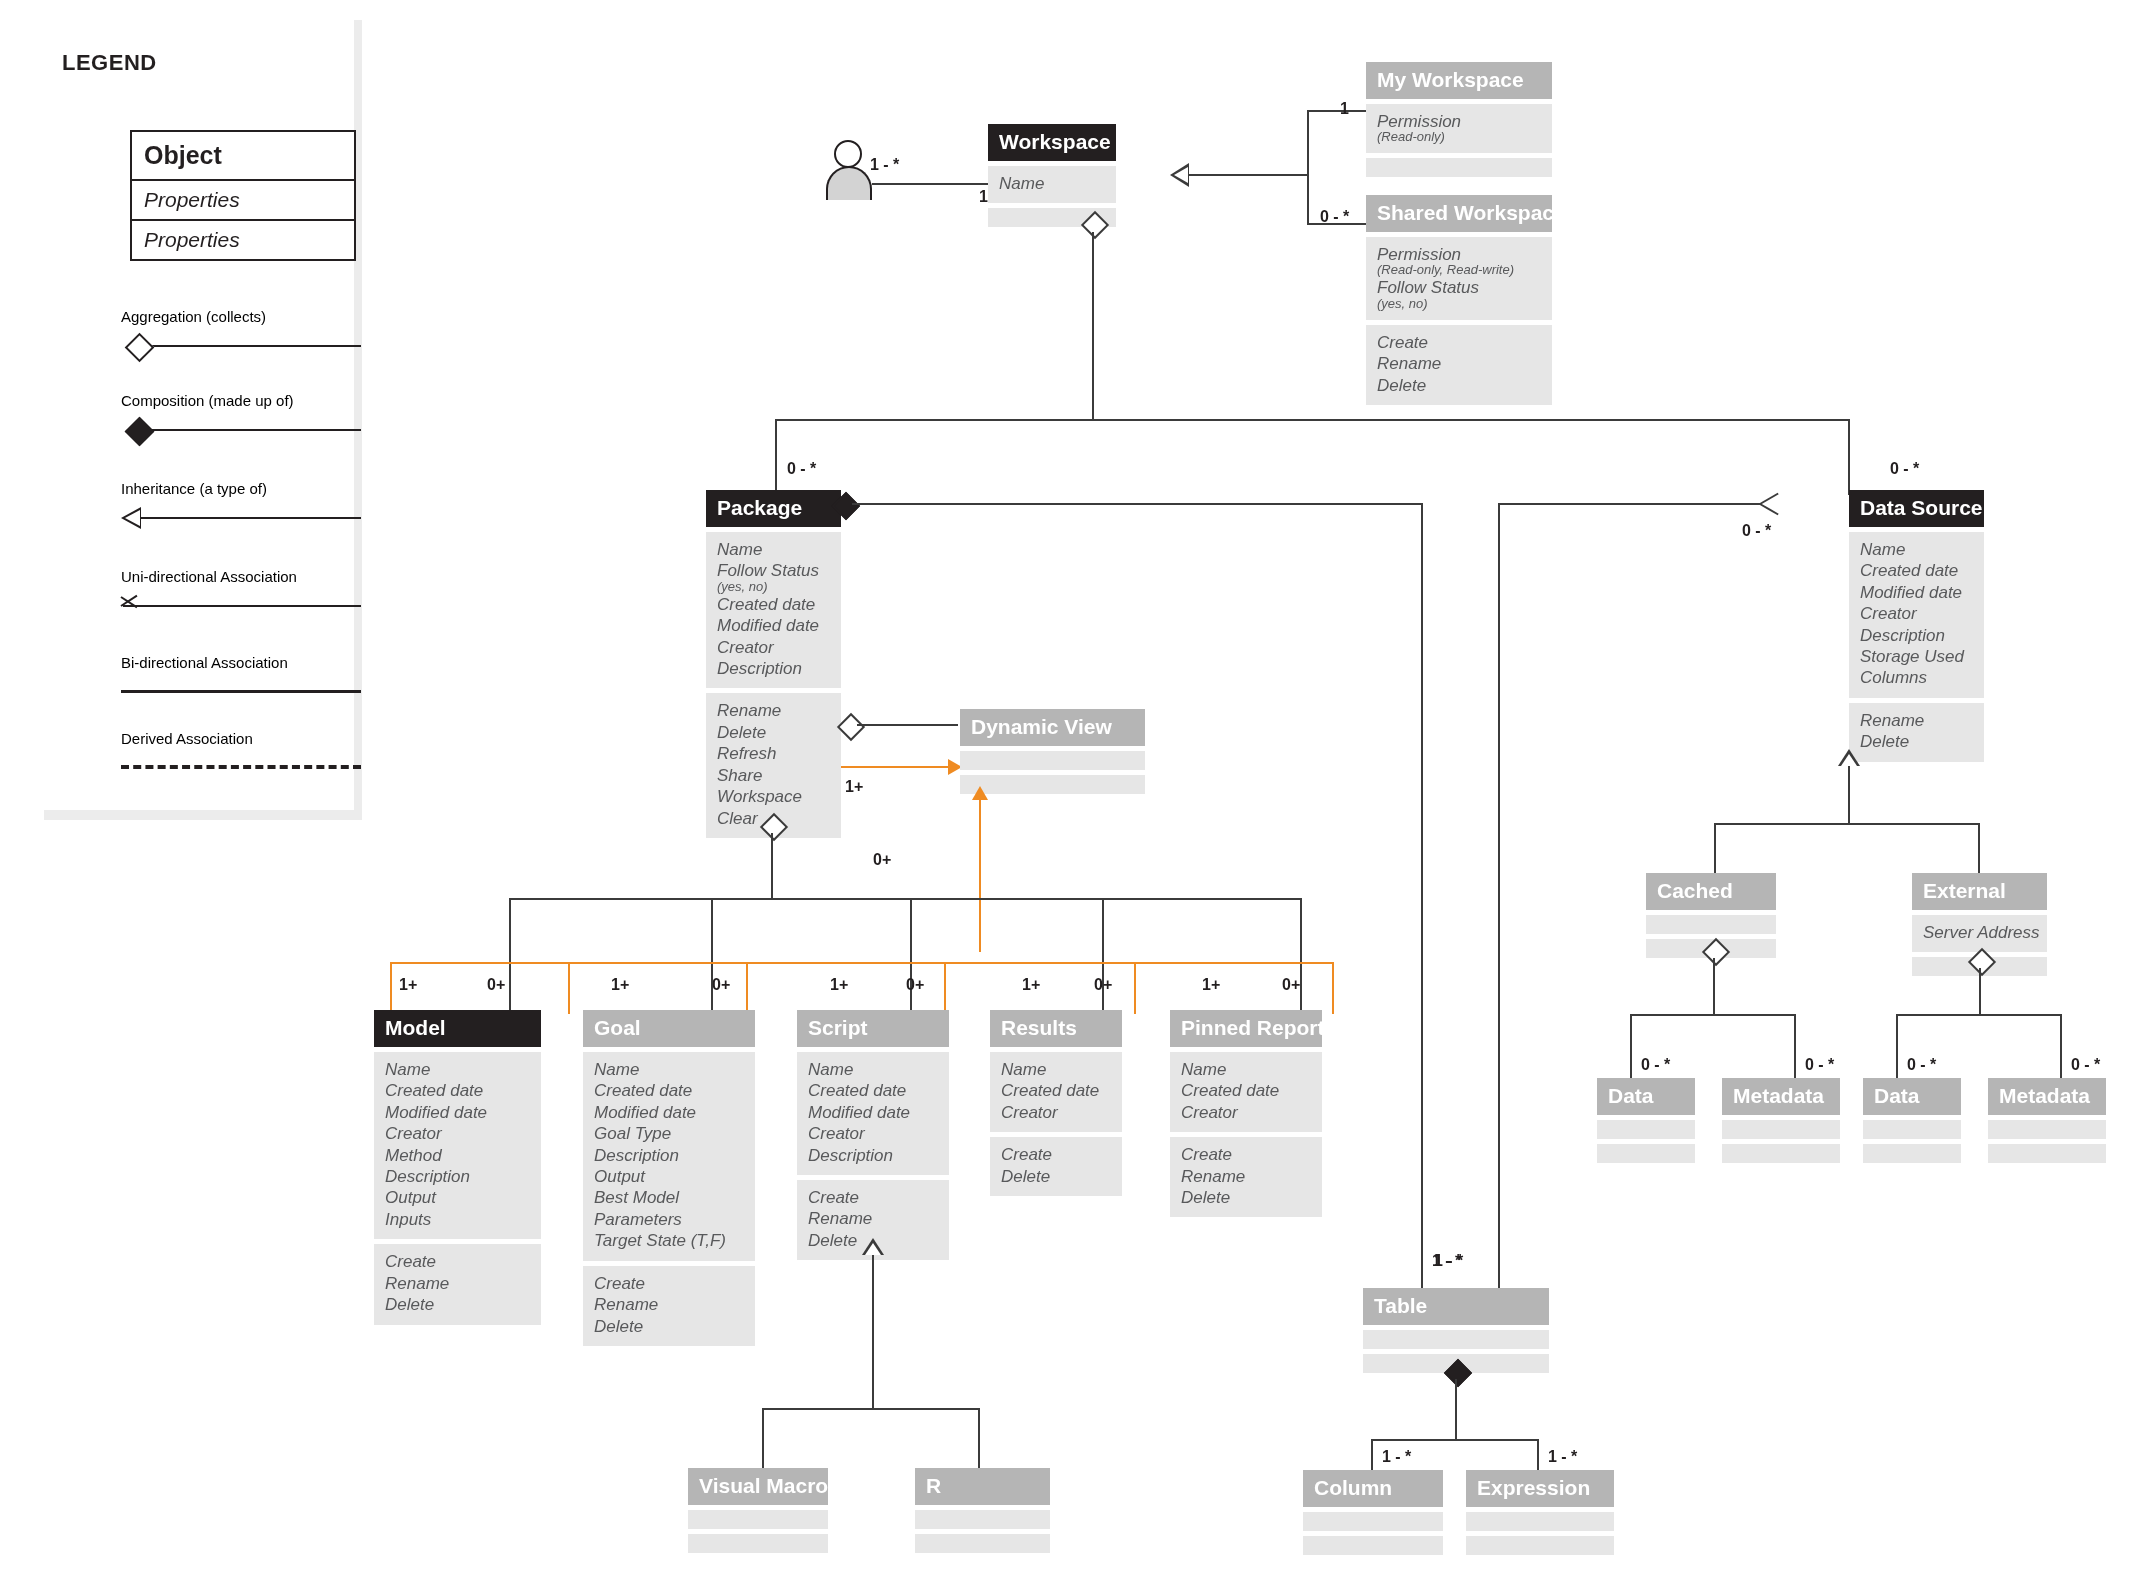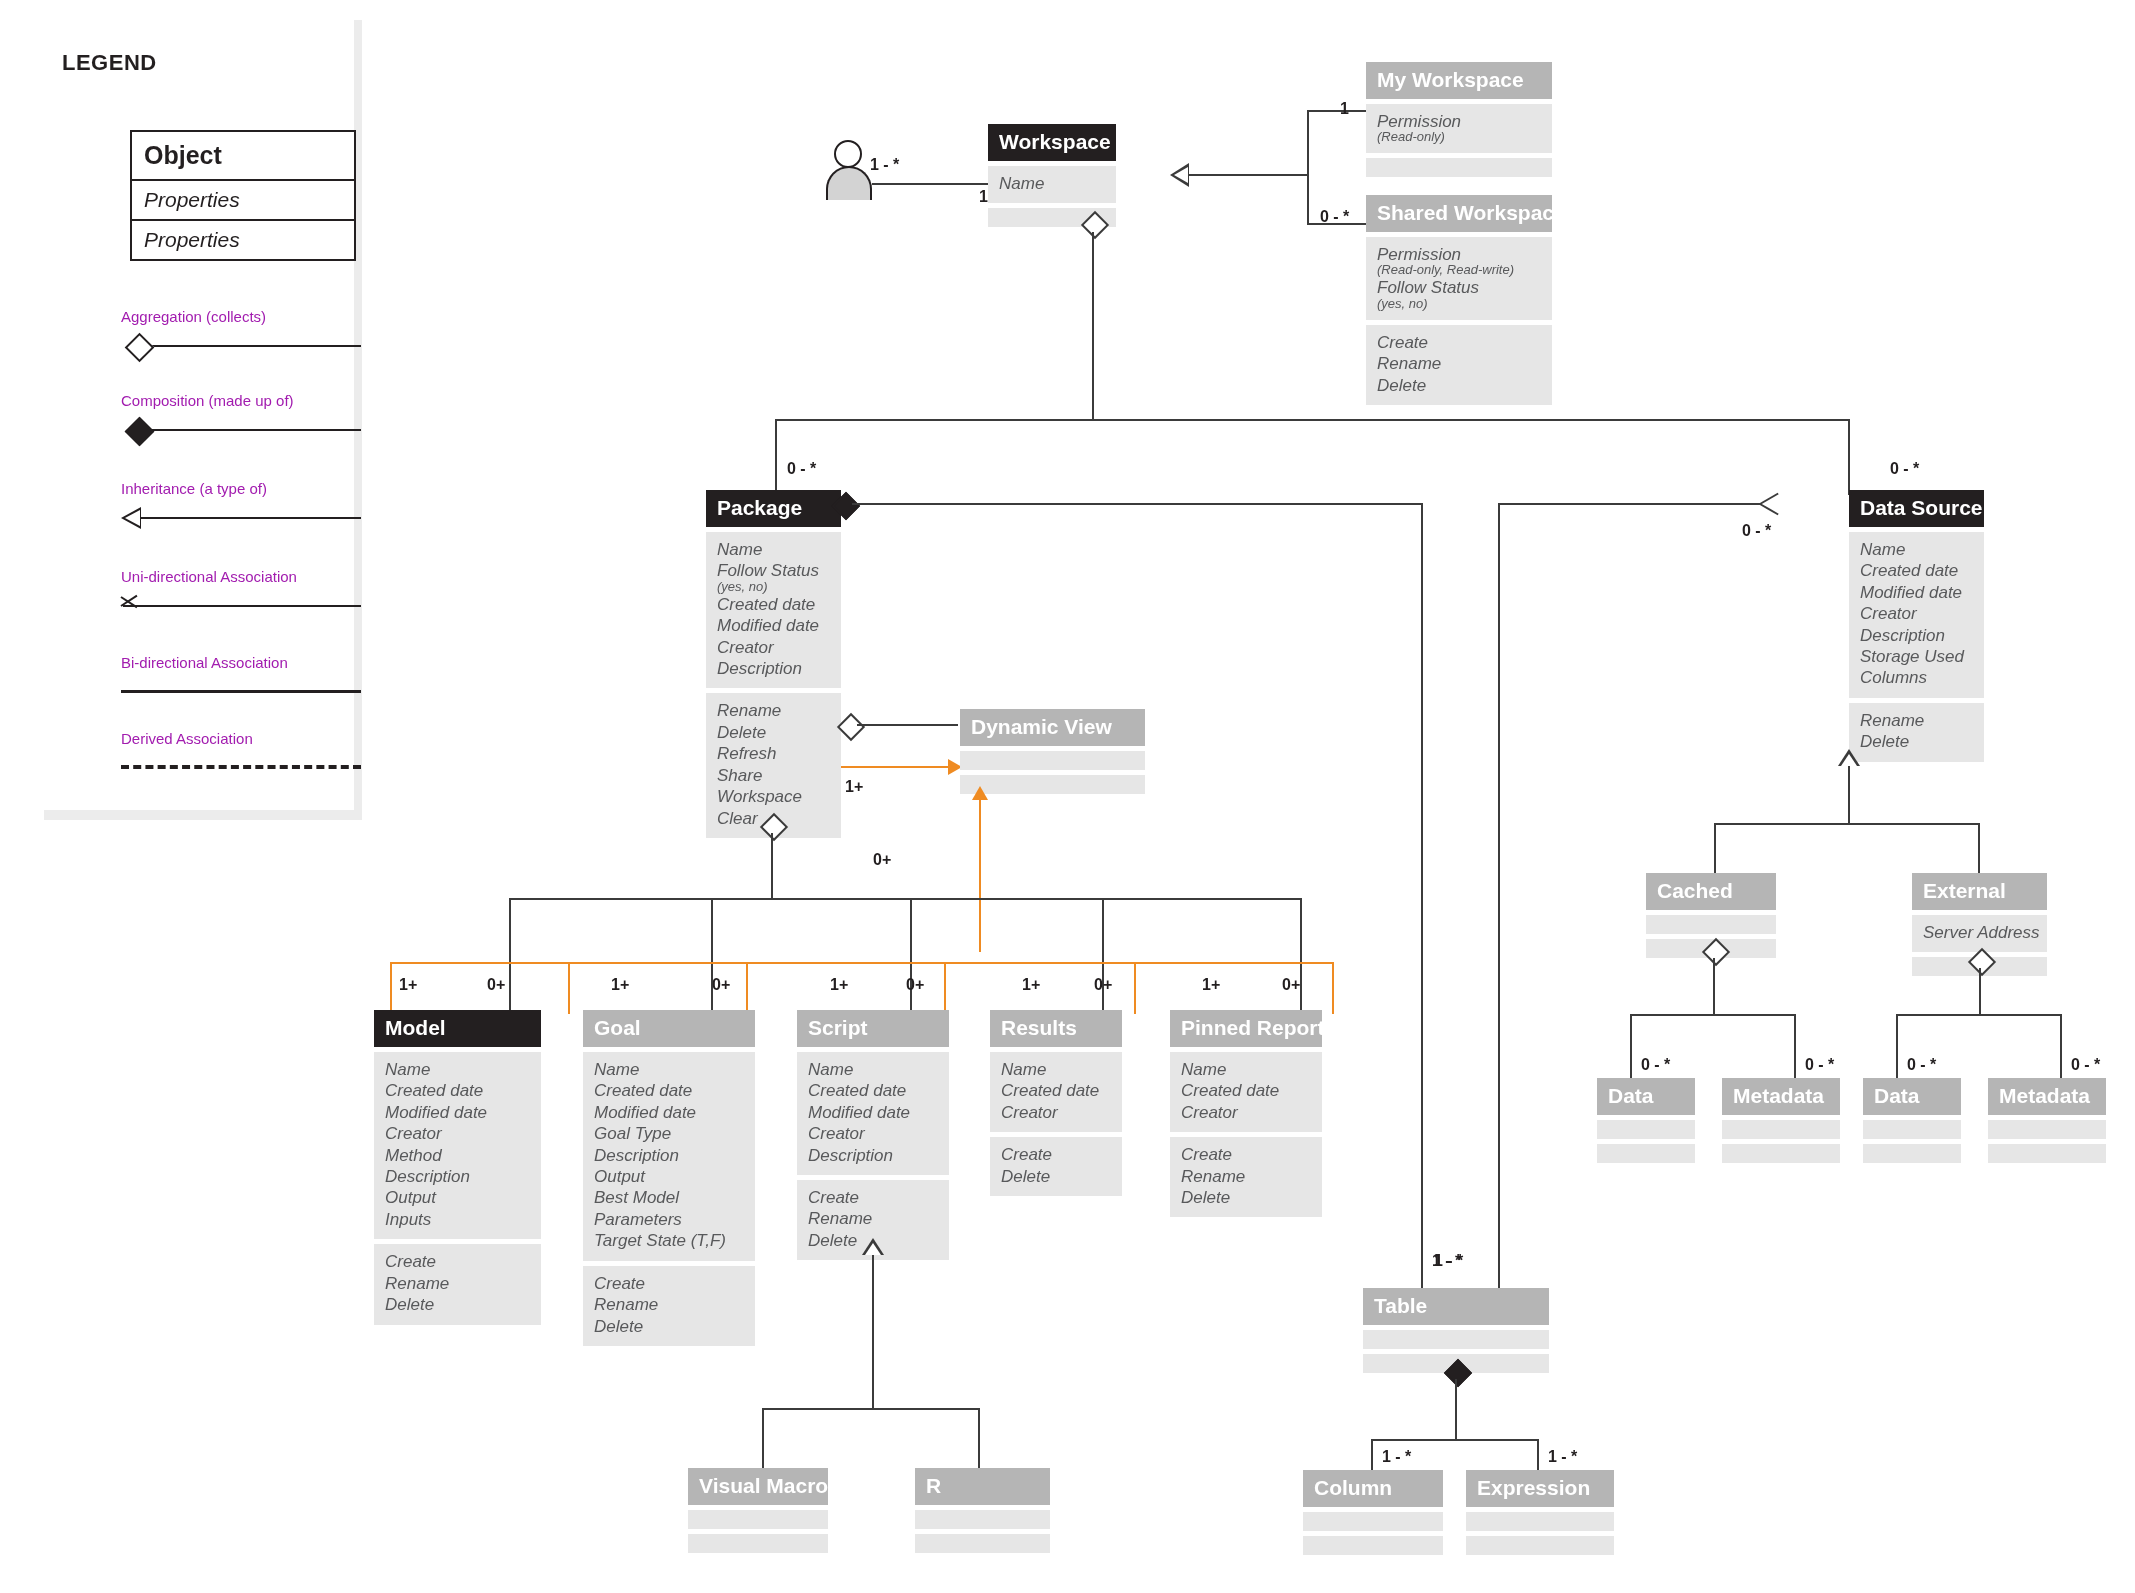--- a/index.html
+++ b/index.html
@@ -13,21 +13,21 @@
   #legend-title{position:absolute;left:18px;top:30px;font-size:22px;font-weight:bold;
     letter-spacing:.5px;color:#231f20;}
   .legend-obj{position:absolute;left:86px;top:110px;width:226px;border:2px solid #231f20;
     background:#fff;box-sizing:border-box;}
   .legend-obj .row{padding:7px 12px;font-size:23px;color:#231f20;}
   .legend-obj .row.hdr{font-weight:bold;font-size:25px;border-bottom:2px solid #231f20;padding:9px 12px;}
   .legend-obj .row.it{font-style:italic;font-size:21px;border-bottom:2px solid #231f20;}
   .legend-obj .row.it:last-child{border-bottom:none;}
 
   .lg-item{position:absolute;left:77px;width:240px;}
-  .lg-label{font-size:15px;color:#a21caf;white-space:nowrap;}
+  .lg-label{font-size:15px;color:#000000;white-space:nowrap;}
   .lg-art{position:relative;height:26px;margin-top:8px;}
   .lg-line{position:absolute;left:0;top:12px;height:2px;background:#231f20;width:240px;}
   .lg-line.thick{height:3px;top:11px;}
   .lg-line.dash{height:0;border-top:4px dashed #231f20;background:none;top:10px;}
   .lg-dia{position:absolute;left:8px;top:4px;width:17px;height:17px;transform:rotate(45deg);
     border:2px solid #231f20;background:#fff;}
   .lg-dia.filled{background:#231f20;}
   .lg-tri{position:absolute;left:0;top:2px;width:0;height:0;
     border-top:11px solid transparent;border-bottom:11px solid transparent;
     border-right:20px solid #231f20;}

